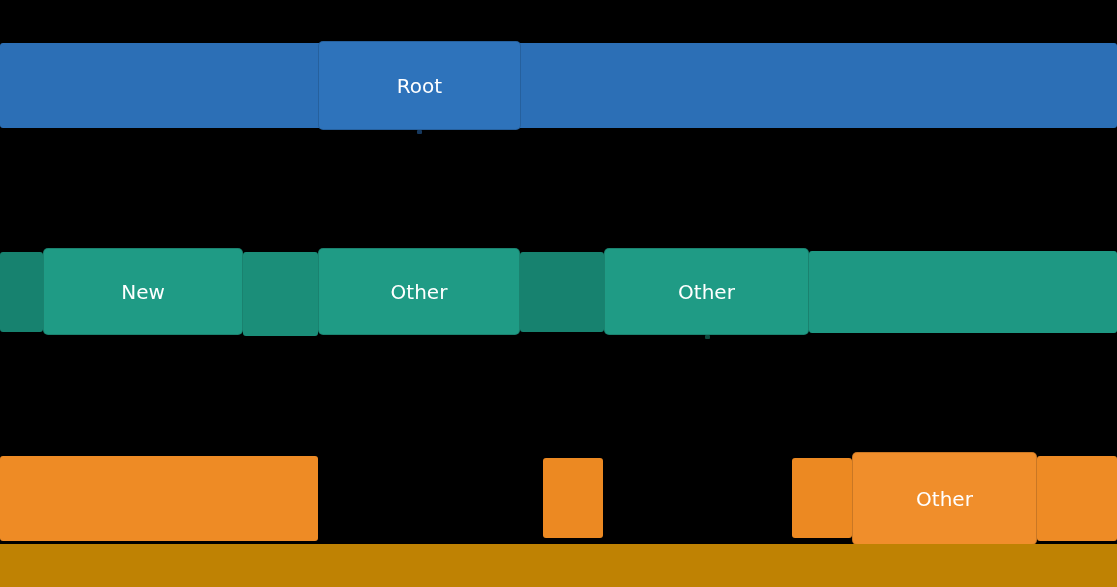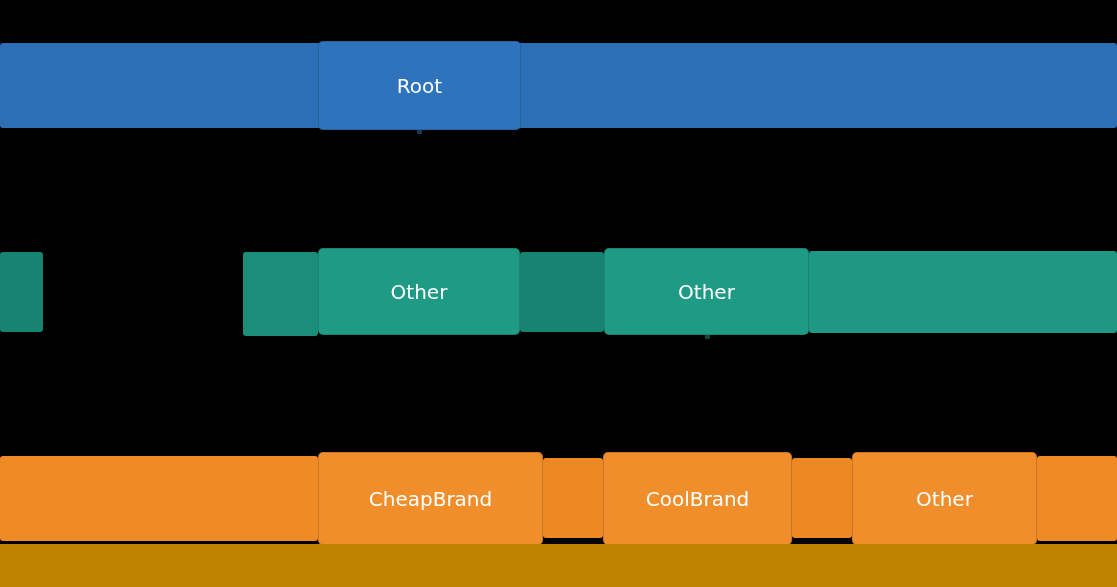--- a/index.html
+++ b/index.html
@@ -51,38 +51,35 @@
   <div class="rect band-seg" style="left: 0px; top: 43px; width: 1117px; height: 85px; background: rgb(44, 111, 182);"></div>
   <div class="rect tile" style="left: 318px; top: 41px; width: 203px; height: 89px; background: rgb(46, 115, 187);">
     <span class="tile-label">Root</span>
   </div>
 
   <div class="rect band-seg" style="left: 0px; top: 252px; width: 43px; height: 80px; background: rgb(23, 130, 111);"></div>
   <div class="rect band-seg" style="left: 243px; top: 252px; width: 75px; height: 84px; background: rgb(27, 142, 121);"></div>
   <div class="rect band-seg" style="left: 520px; top: 252px; width: 84px; height: 80px; background: rgb(23, 130, 111);"></div>
   <div class="rect band-seg" style="left: 809px; top: 251px; width: 308px; height: 82px; background: rgb(30, 152, 131);"></div>
 
+  <div class="rect tile" style="left: 43px; top: 248px; width: 200px; height: 87px; background: rgb(31, 155, 133);">
+    <span class="tile-label">New</span>
+  </div>
   <div class="rect tile" style="left: 318px; top: 248px; width: 202px; height: 87px; background: rgb(31, 155, 133);">
     <span class="tile-label">Other</span>
   </div>
   <div class="rect tile" style="left: 604px; top: 248px; width: 205px; height: 87px; background: rgb(31, 155, 133);">
     <span class="tile-label">Other</span>
   </div>
 
   <div class="rect band-seg" style="left: 0px; top: 456px; width: 318px; height: 85px; background: rgb(238, 139, 37);"></div>
   <div class="rect band-seg" style="left: 543px; top: 458px; width: 60px; height: 80px; background: rgb(236, 137, 34);"></div>
   <div class="rect band-seg" style="left: 792px; top: 458px; width: 60px; height: 80px; background: rgb(236, 137, 34);"></div>
   <div class="rect band-seg" style="left: 1037px; top: 456px; width: 80px; height: 85px; background: rgb(238, 139, 37);"></div>
 
-  <div class="rect tile" style="left: 318px; top: 452px; width: 225px; height: 93px; background: rgb(240, 142, 43);">
-    <span class="tile-label">CheapBrand</span>
-  </div>
-  <div class="rect tile" style="left: 603px; top: 452px; width: 189px; height: 93px; background: rgb(240, 142, 43);">
-    <span class="tile-label">CoolBrand</span>
-  </div>
   <div class="rect tile" style="left: 852px; top: 452px; width: 185px; height: 93px; background: rgb(240, 142, 43);">
     <span class="tile-label">Other</span>
   </div>
 
   <div class="rect strip" style="left: 0px; top: 544px; width: 1117px; height: 43px; background: rgb(191, 130, 3);"></div>
 
   <div class="rect notch" style="left: 417px; top: 130px; width: 5px; height: 4px; background: rgb(22, 57, 95);"></div>
   <div class="rect notch" style="left: 705px; top: 335px; width: 5px; height: 4px; background: rgb(14, 74, 62);"></div>
 
 </div>

